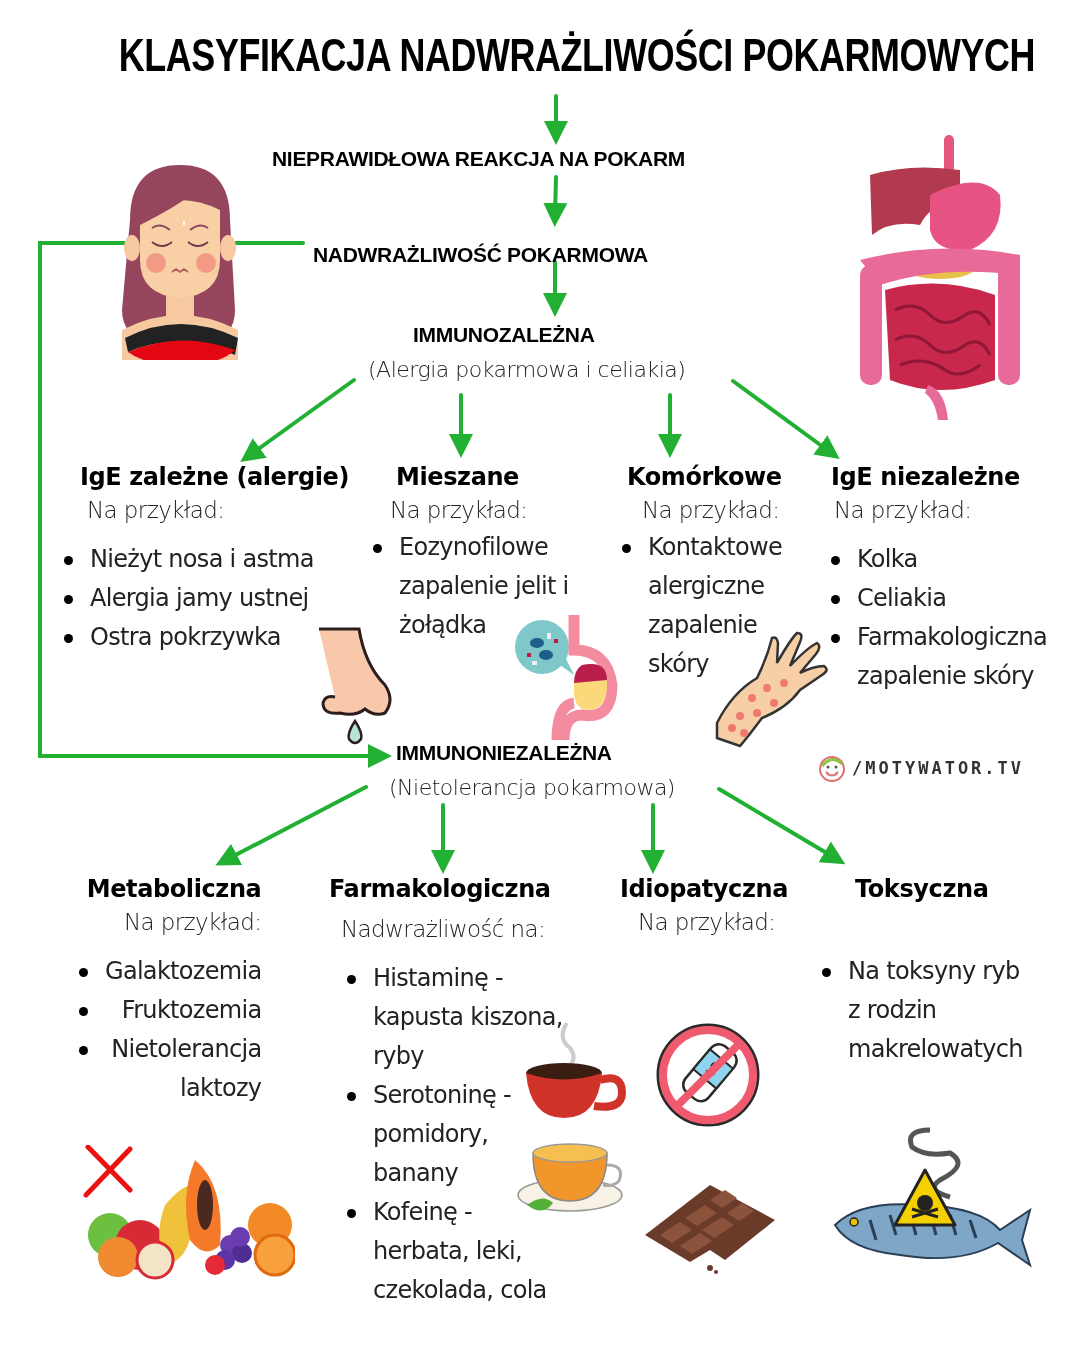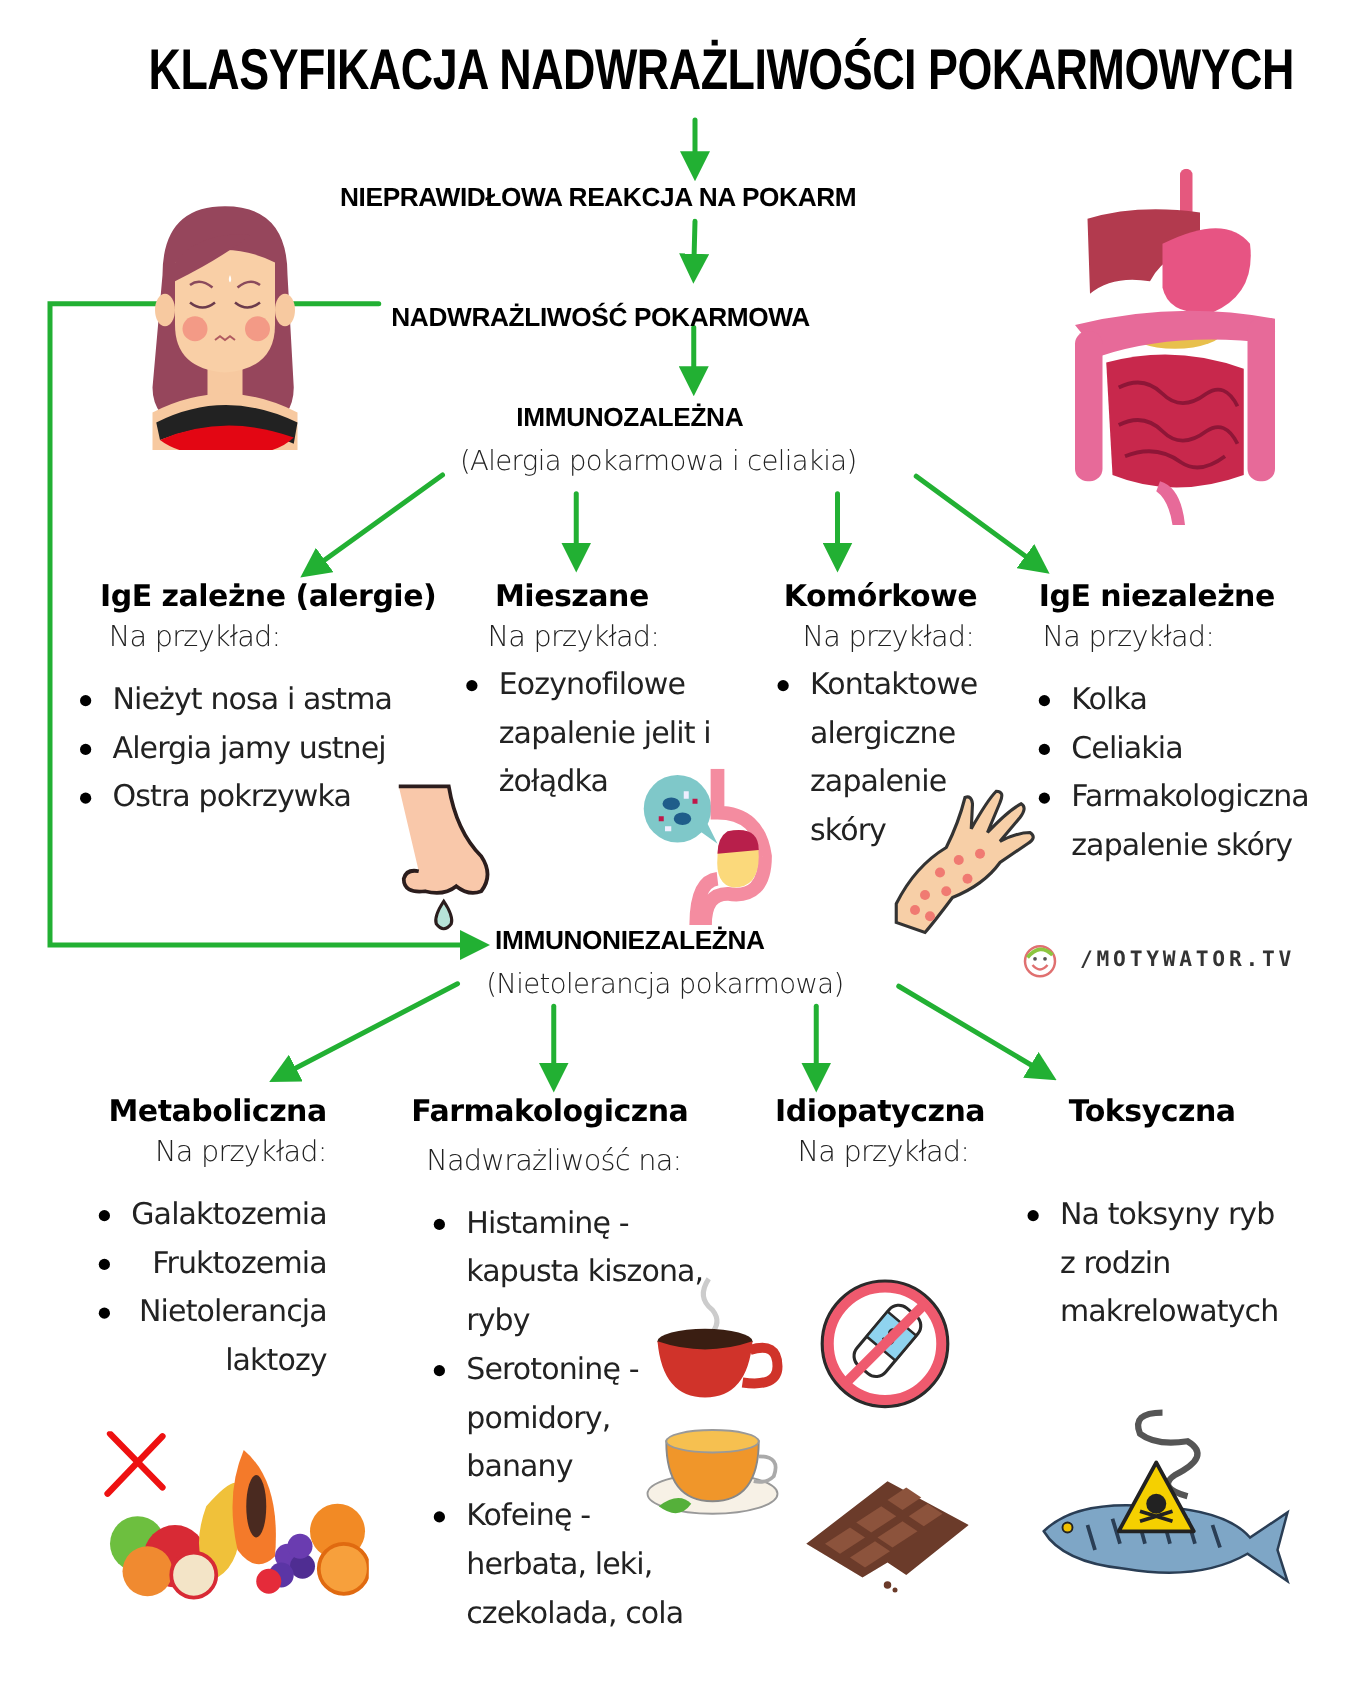--- a/index.html
+++ b/index.html
@@ -158,21 +158,21 @@
 <div class="abs" style="left:855px; top:875px;">
   <div class="cat-title">Toksyczna</div>
   <div class="cat-intro" style="margin-top:6px; height:26px;"></div>
   <ul class="bul" style="margin-left:-35px; margin-top:17px;">
     <li>Na toksyny ryb
 z rodzin
 makrelowatych</li>
   </ul>
 </div>
 
-<div class="abs" style="left:816px; top:752px; display:flex; align-items:center; gap:16px;">
+<div class="abs" style="left:816px; top:752px; display:flex; align-items:center; gap:4px;">
   <svg width="32" height="32" viewBox="0 0 32 32">
     <circle cx="16" cy="17" r="12" fill="none" stroke="#e07070" stroke-width="2"></circle>
     <path d="M6 14 Q16 2 26 12" stroke="#8cc63f" stroke-width="3" fill="none"></path>
     <path d="M10 20 Q16 27 22 20" stroke="#e07070" stroke-width="2" fill="none"></path>
     <circle cx="12" cy="15" r="1.5" fill="#555"></circle>
       <circle cx="20" cy="15" r="1.5" fill="#555"></circle>
   </svg>
   <span class="logo">/MOTYWATOR.TV</span>
 </div>
 

